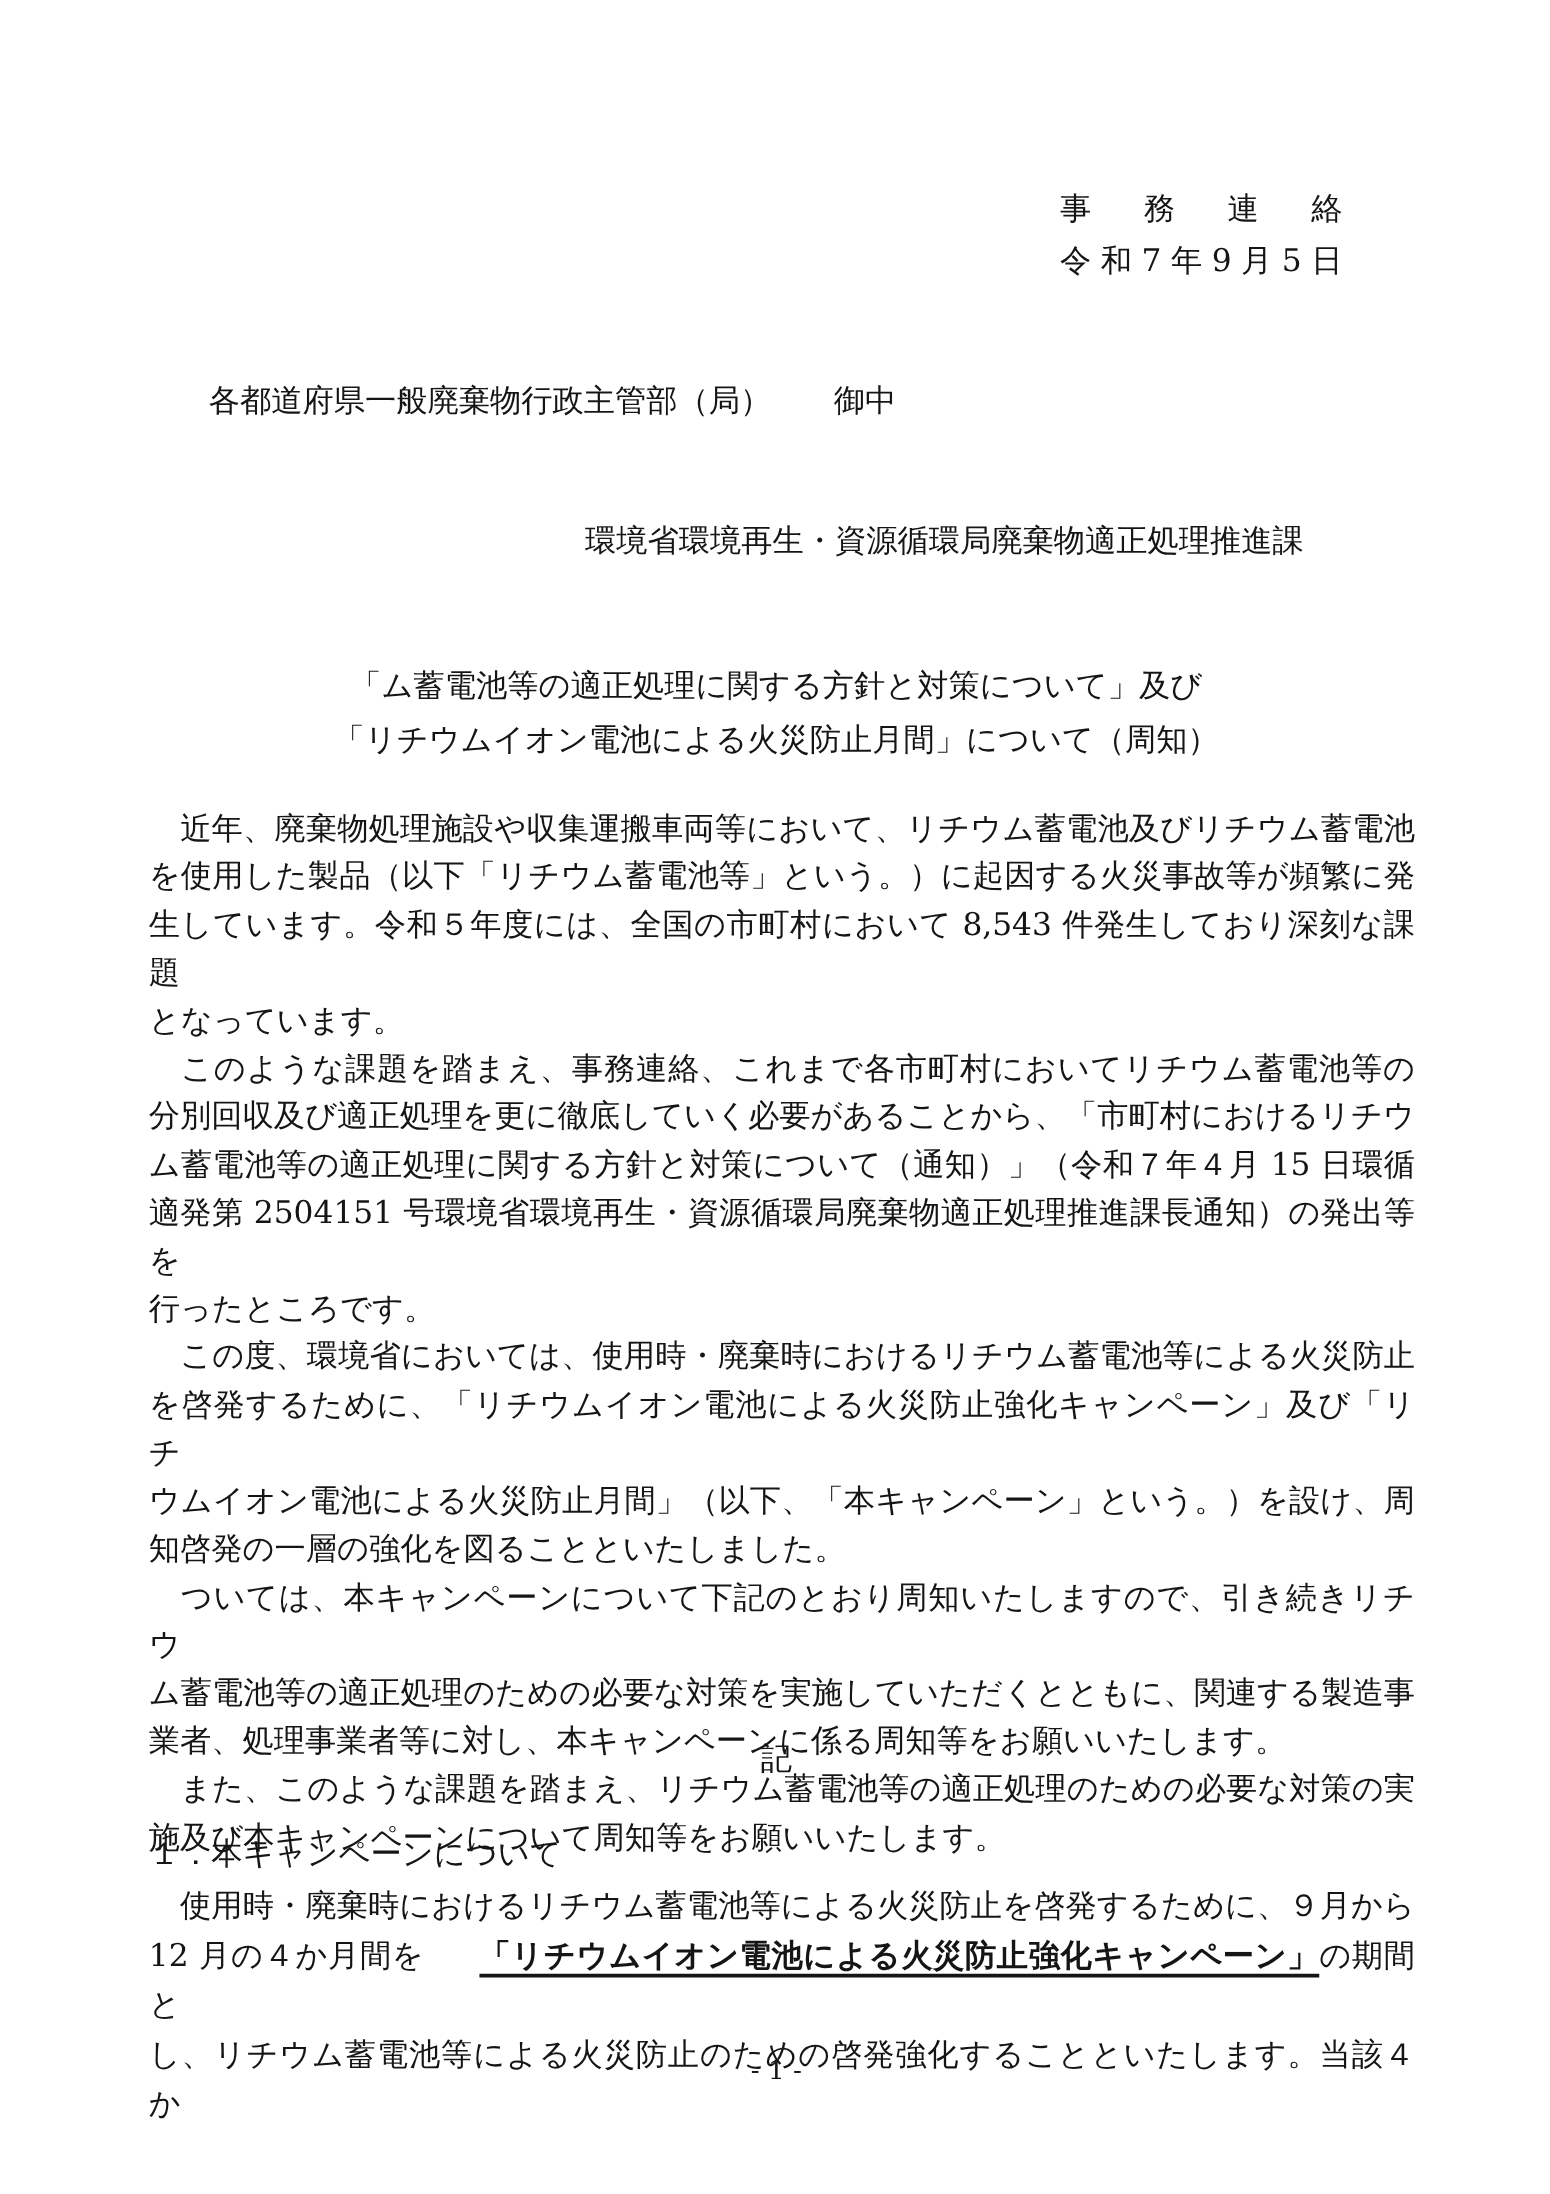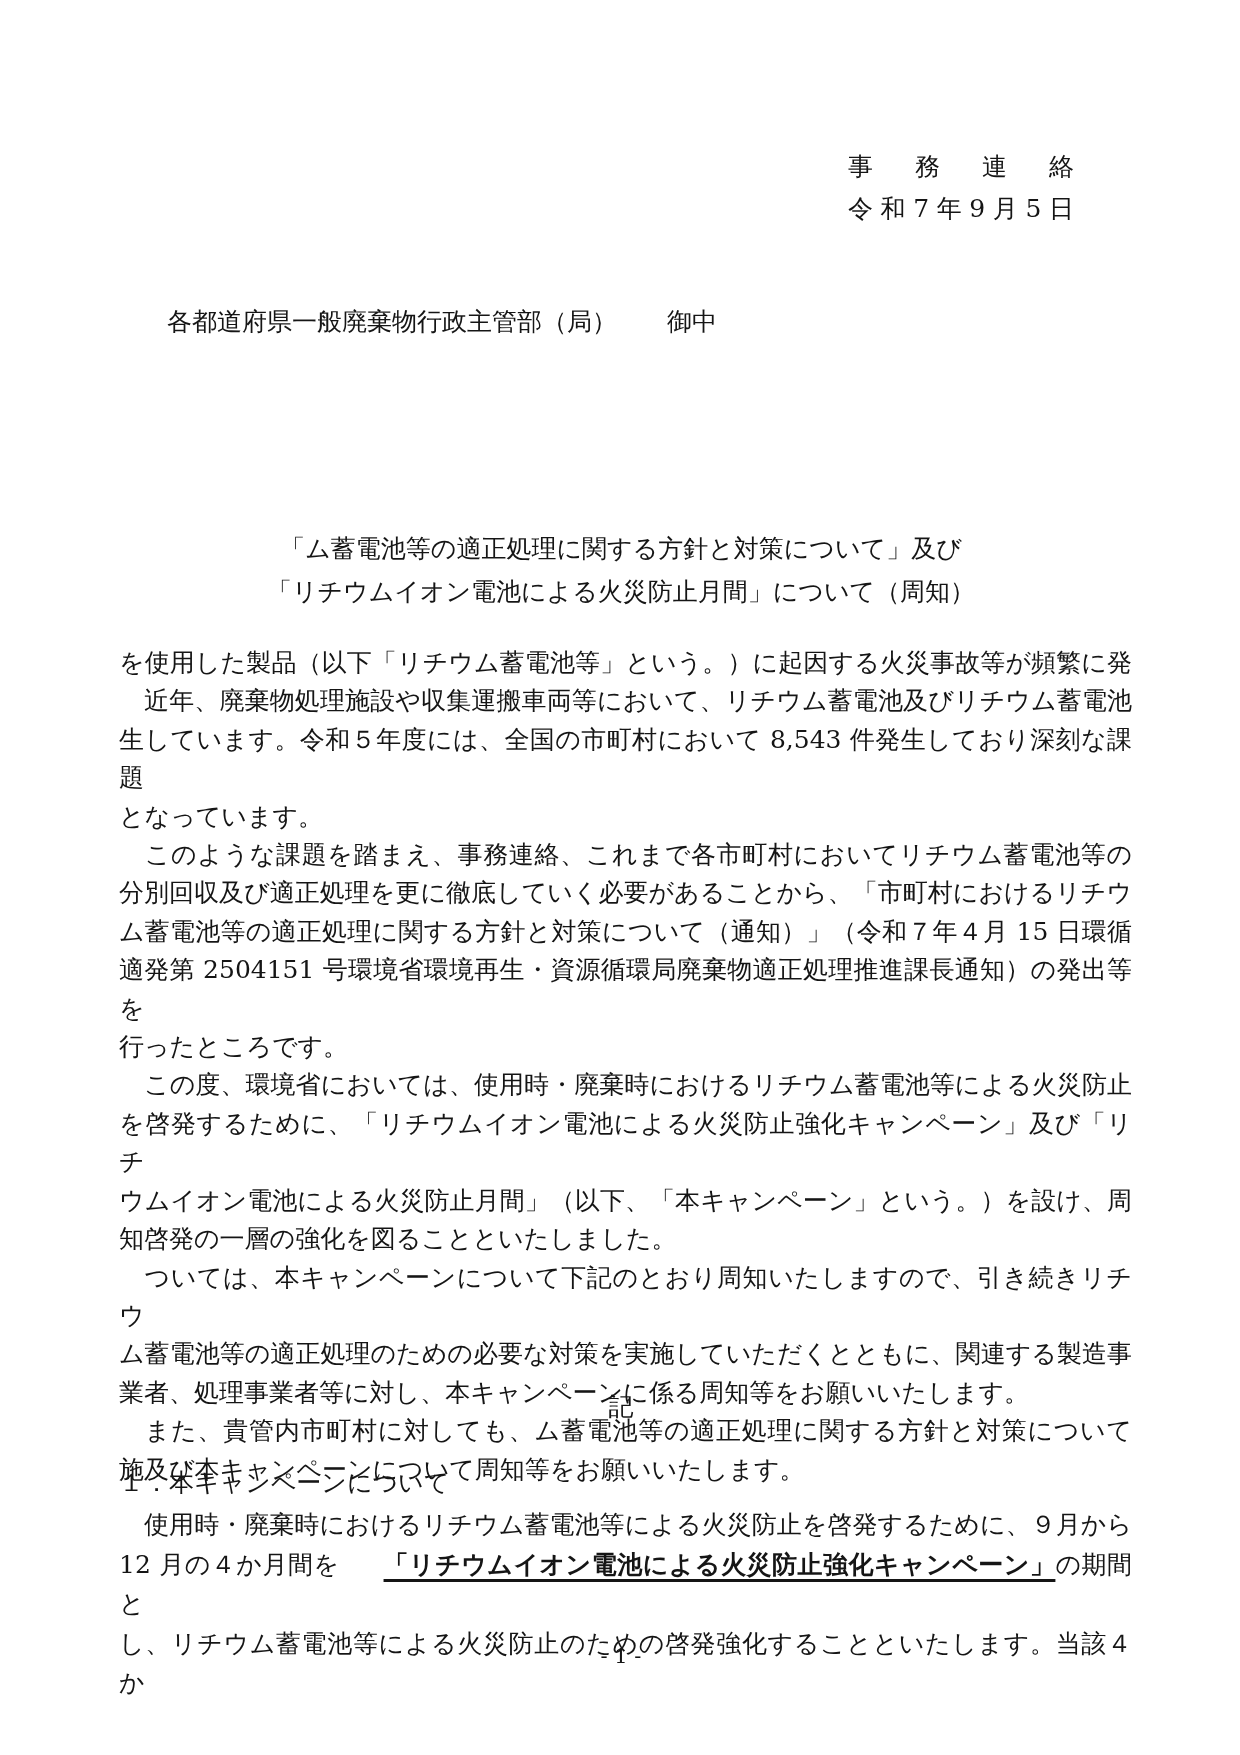--- a/index.html
+++ b/index.html
@@ -107,44 +107,45 @@
 
 <div class="page">
 
   <div class="header-block">
     <div class="jline">事務連絡</div>
     <div class="jline">令和7年9月5日</div>
   </div>
 
   <div class="addressee">各都道府県一般廃棄物行政主管部（局）　　御中</div>
 
+  <div class="sender">環境省環境再生・資源循環局廃棄物適正処理推進課</div>
 
   <div class="title-block">
     <div class="title-line">「ム蓄電池等の適正処理に関する方針と対策について」及び</div>
     <div class="title-line">「リチウムイオン電池による火災防止月間」について（周知）</div>
   </div>
 
   <div class="body-block">
+    <div class="line fill">　近年、廃棄物処理施設や収集運搬車両等において、リチウム蓄電池及びリチウム蓄電池</div>
     <div class="line fill">を使用した製品（以下「リチウム蓄電池等」という。）に起因する火災事故等が頻繁に発</div>
-    <div class="line fill">　近年、廃棄物処理施設や収集運搬車両等において、リチウム蓄電池及びリチウム蓄電池</div>
     <div class="line fill">生しています。令和５年度には、全国の市町村において 8,543 件発生しており深刻な課題</div>
     <div class="line">となっています。</div>
     <div class="line fill">　このような課題を踏まえ、事務連絡、これまで各市町村においてリチウム蓄電池等の</div>
     <div class="line fill">分別回収及び適正処理を更に徹底していく必要があることから、「市町村におけるリチウ</div>
     <div class="line fill">ム蓄電池等の適正処理に関する方針と対策について（通知）」（令和７年４月 15 日環循</div>
     <div class="line fill">適発第 2504151 号環境省環境再生・資源循環局廃棄物適正処理推進課長通知）の発出等を</div>
     <div class="line">行ったところです。</div>
     <div class="line fill">　この度、環境省においては、使用時・廃棄時におけるリチウム蓄電池等による火災防止</div>
     <div class="line fill">を啓発するために、「リチウムイオン電池による火災防止強化キャンペーン」及び「リチ</div>
     <div class="line fill">ウムイオン電池による火災防止月間」（以下、「本キャンペーン」という。）を設け、周</div>
     <div class="line">知啓発の一層の強化を図ることといたしました。</div>
     <div class="line fill">　ついては、本キャンペーンについて下記のとおり周知いたしますので、引き続きリチウ</div>
     <div class="line fill">ム蓄電池等の適正処理のための必要な対策を実施していただくとともに、関連する製造事</div>
     <div class="line">業者、処理事業者等に対し、本キャンペーンに係る周知等をお願いいたします。</div>
-    <div class="line fill">　また、貴管内市町村に対しても、ム蓄電池等の適正処理に関する方針と対策について</div>
+    <div class="line fill">　また、このような課題を踏まえ、リチウム蓄電池等の適正処理のための必要な対策の実</div>
     <div class="line">施及び本キャンペーンについて周知等をお願いいたします。</div>
   </div>
 
   <div class="ki-marker">記</div>
 
   <div class="sec-heading">１．本キャンペーンについて</div>
 
   <div class="sec-body">
     <div class="line fill">　使用時・廃棄時におけるリチウム蓄電池等による火災防止を啓発するために、９月から</div>
     <div class="line fill">

